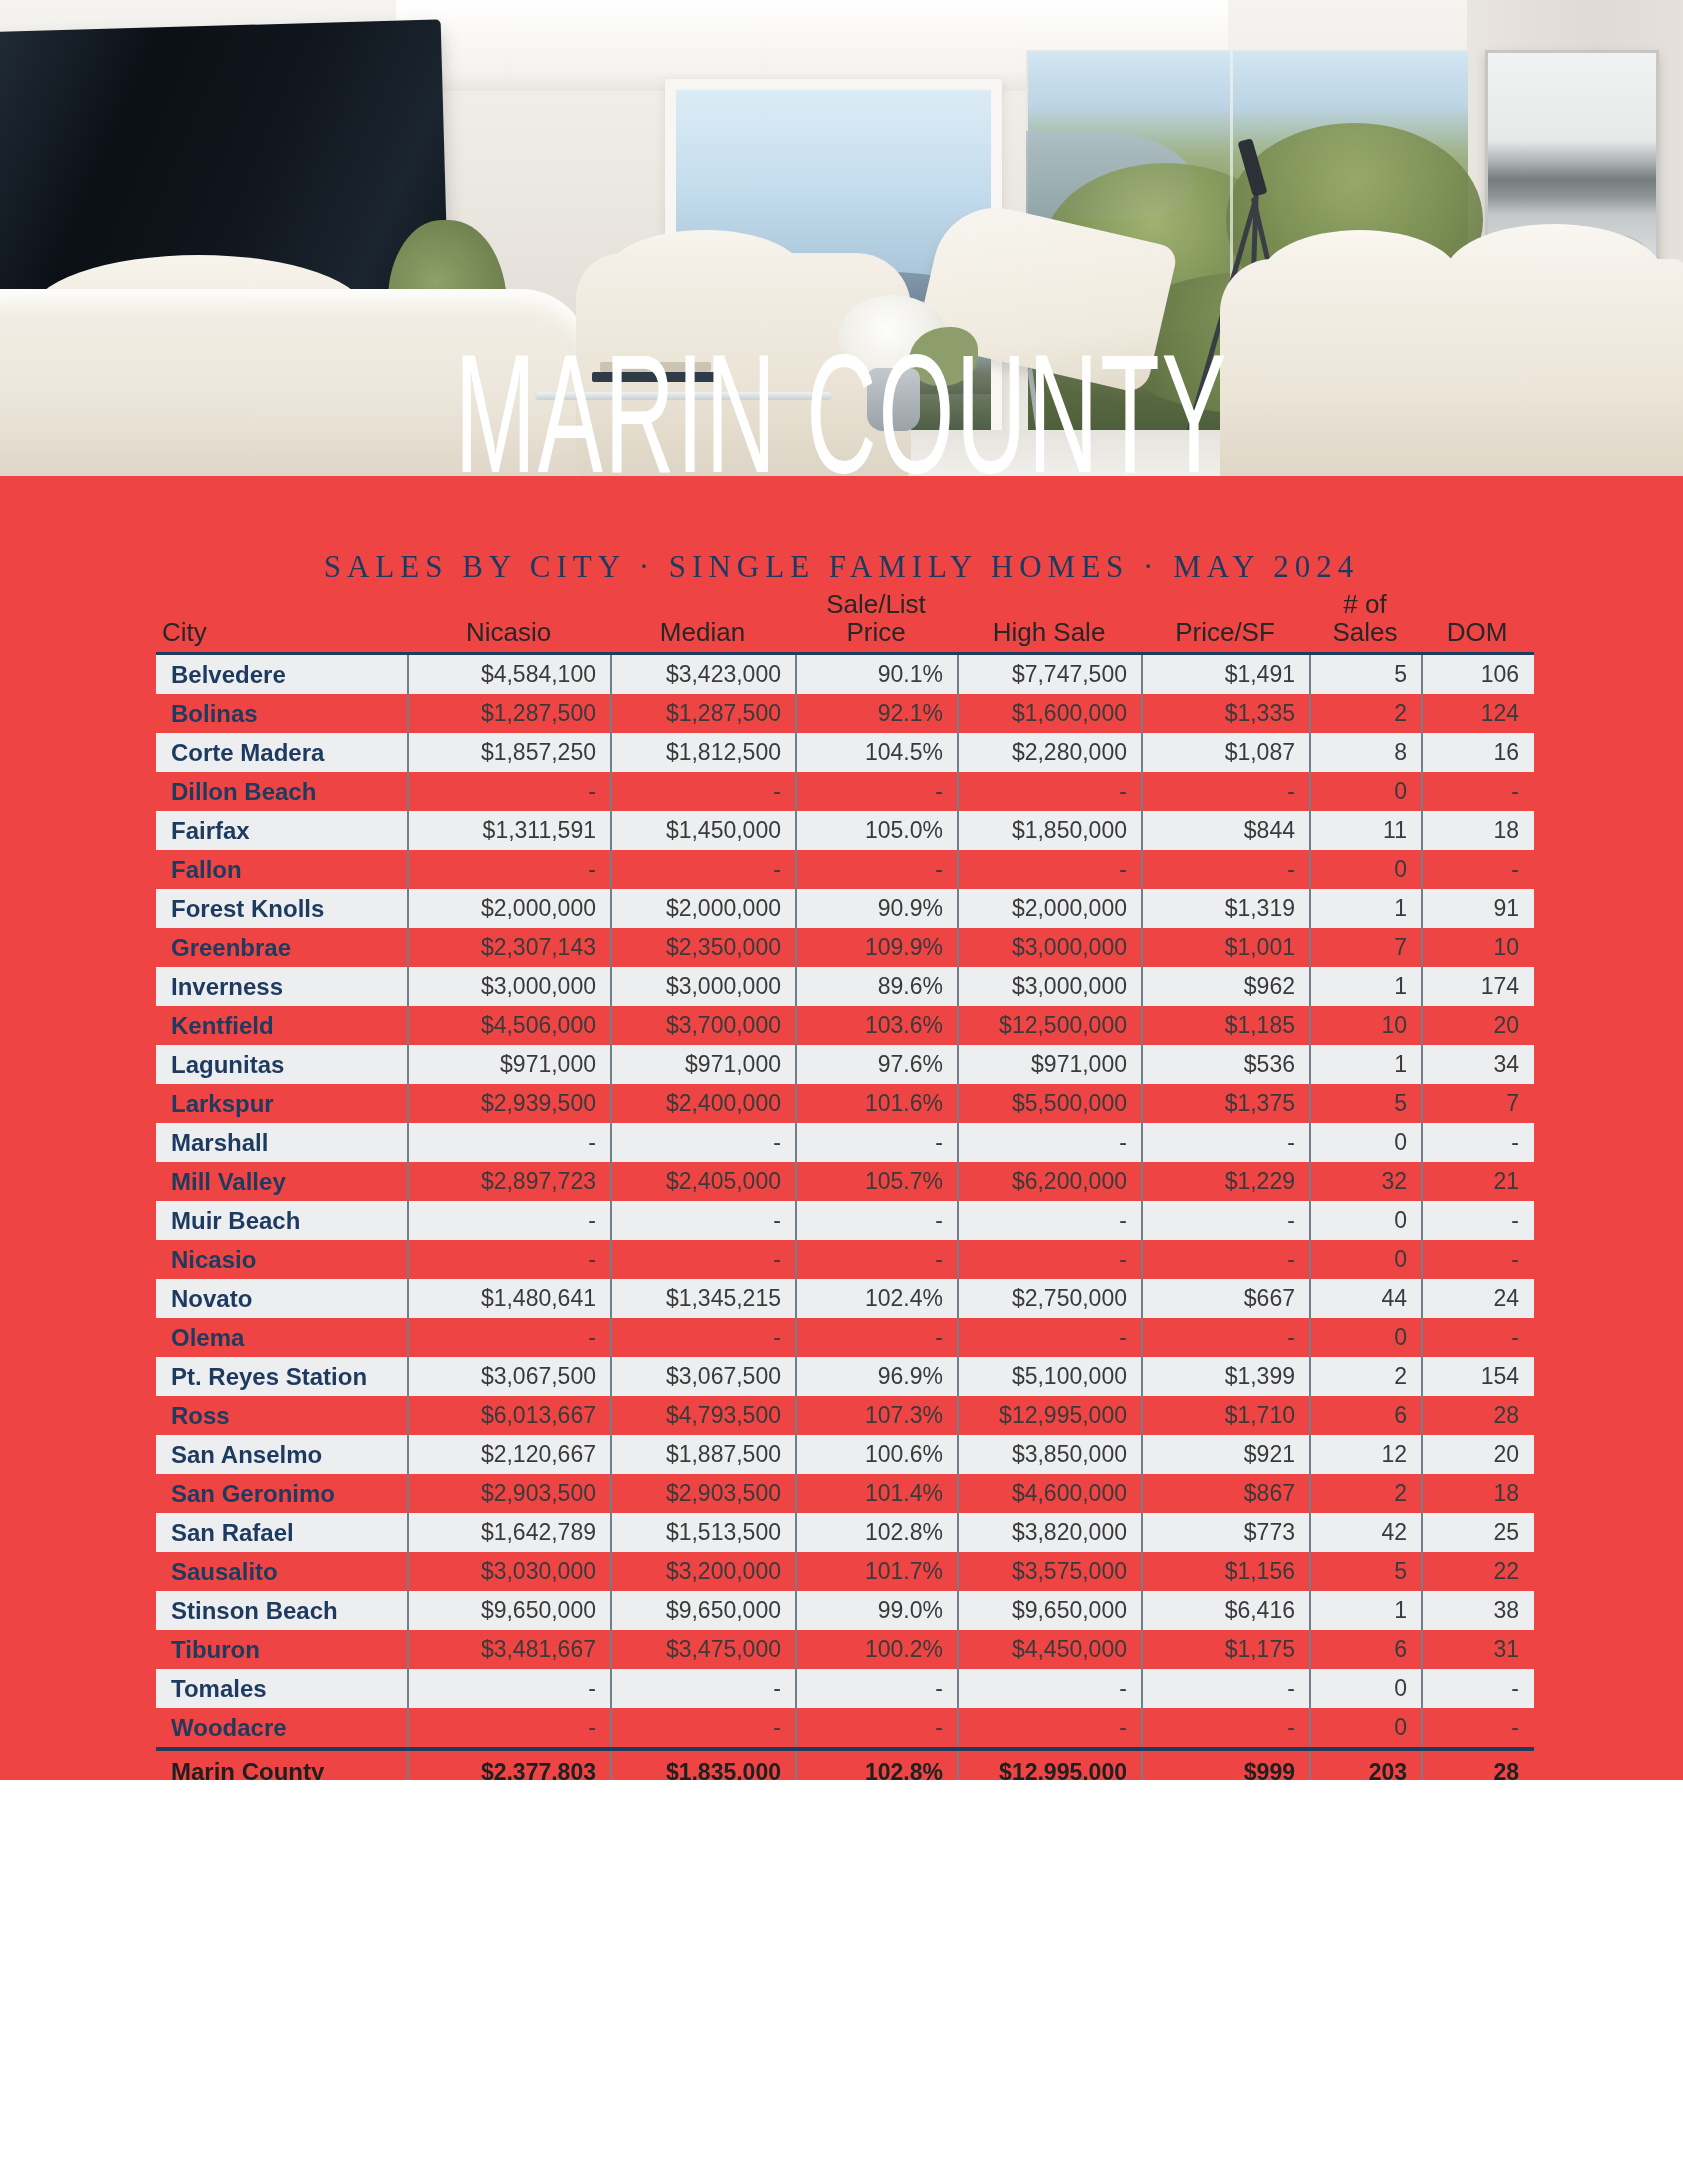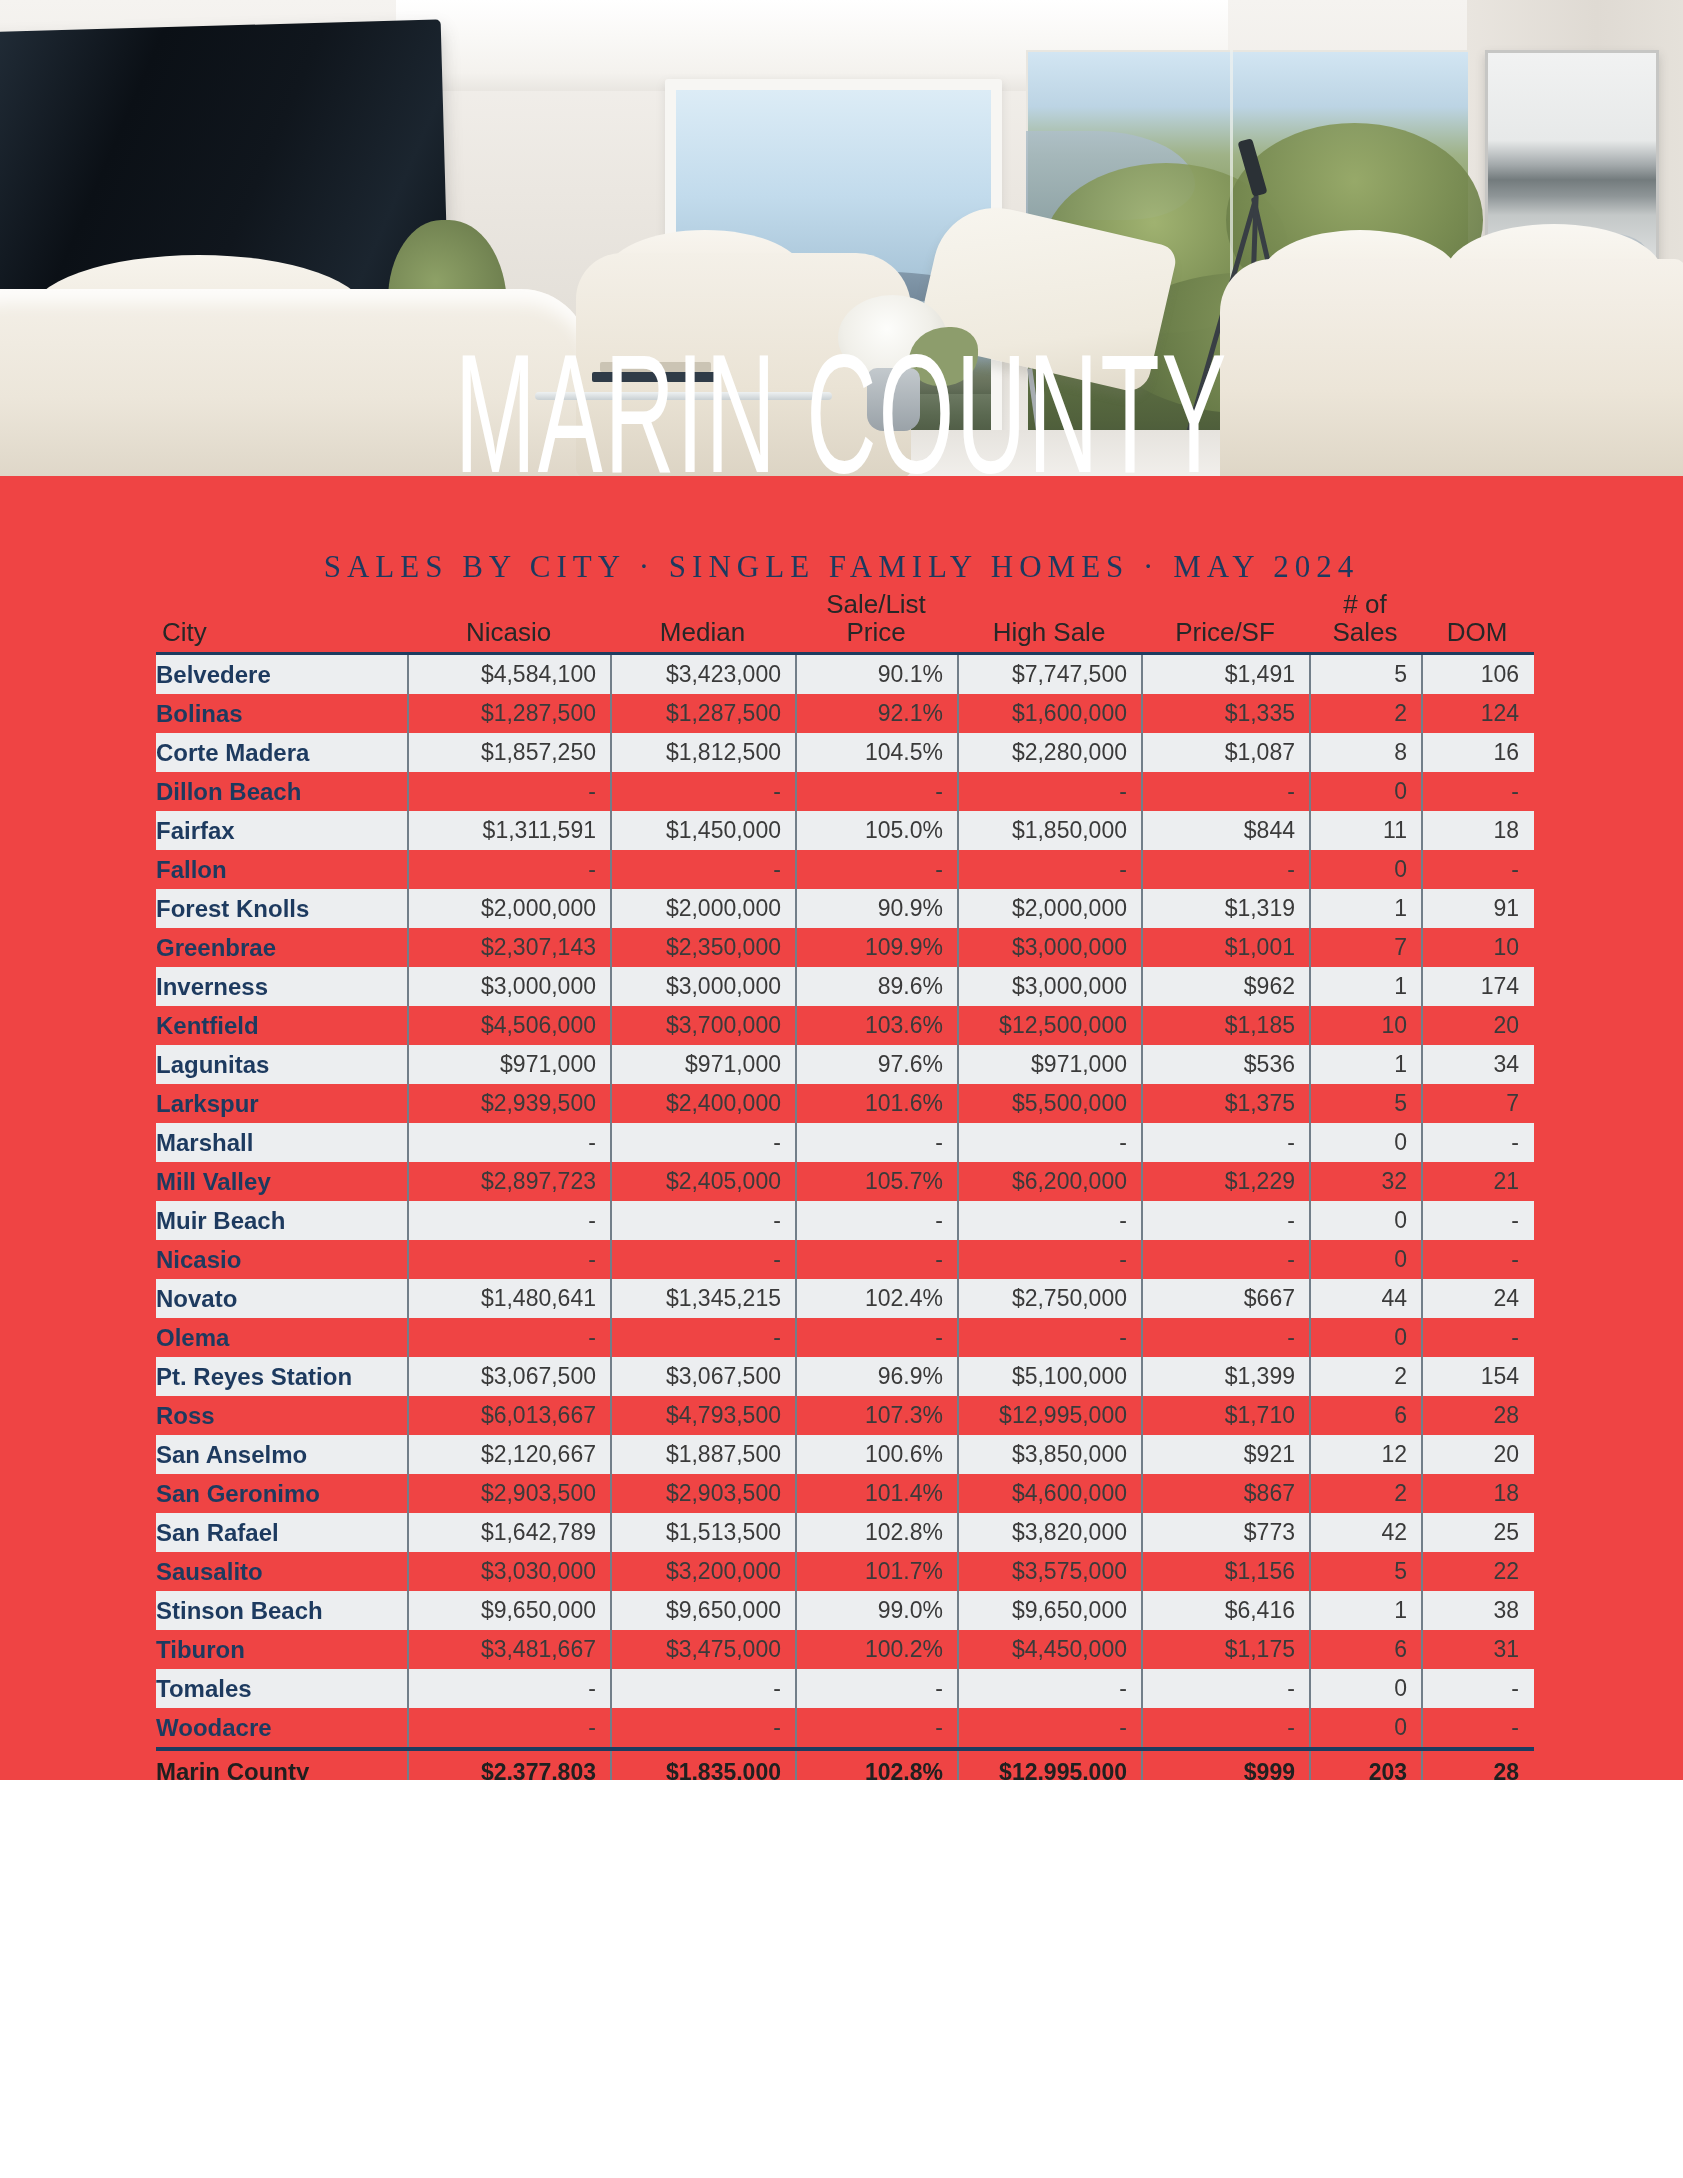--- a/index.html
+++ b/index.html
@@ -122,21 +122,21 @@
   .stats-table { position:absolute; left:156px; top:582px; width:1378px;
     --cols:251px 203px 185px 162px 184px 168px 112px 112px; }
   .thead { display:grid; grid-template-columns:var(--cols); align-items:end;
     height:73px; padding-bottom:5px; border-bottom:3px solid #1d3c5f; }
   .th { font-size:26px; color:#272727; text-align:center; white-space:pre-line; line-height:1.1; }
   .th.city { text-align:left; padding-left:6px; }
   .tr { display:grid; grid-template-columns:var(--cols); height:39px; }
   .tr.odd { background:#eceef0; }
   .td { font-size:23px; color:#3a3a3a; display:flex; align-items:center;
     justify-content:flex-end; padding-right:14px; border-left:2px solid #727e89; height:100%; }
-  .td.city { border-left:none; justify-content:flex-start; padding-left:0;
+  .td.city { border-left:none; justify-content:flex-start; padding-left:15px;
     font-weight:700; color:#1d3a5f; font-size:24px; }
   .total { display:grid; grid-template-columns:var(--cols); height:46px; border-top:4px solid #1d3c5f; }
   .total .td { font-weight:700; color:#202020; }
   .total .td.city { color:#1f1f1f; }
 
   
   .brand { position:absolute; right:131px; top:2000px; display:flex; align-items:center; }
   .brand-left { font-size:34px; line-height:1.02; color:#1b3a5e; letter-spacing:0.5px; }
   .brand-divider { width:3px; height:85px; background:#1b3a5e; margin:0 22px; }
   .brand-right { display:flex; flex-direction:column; }

